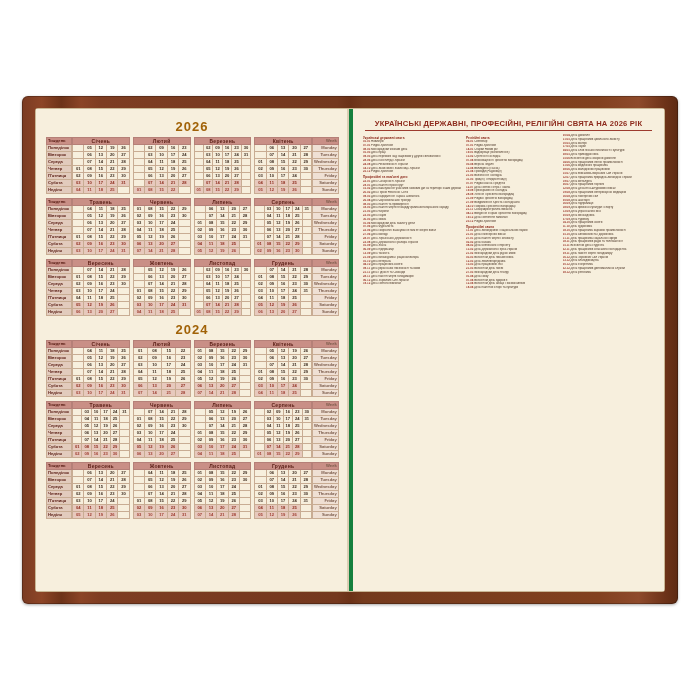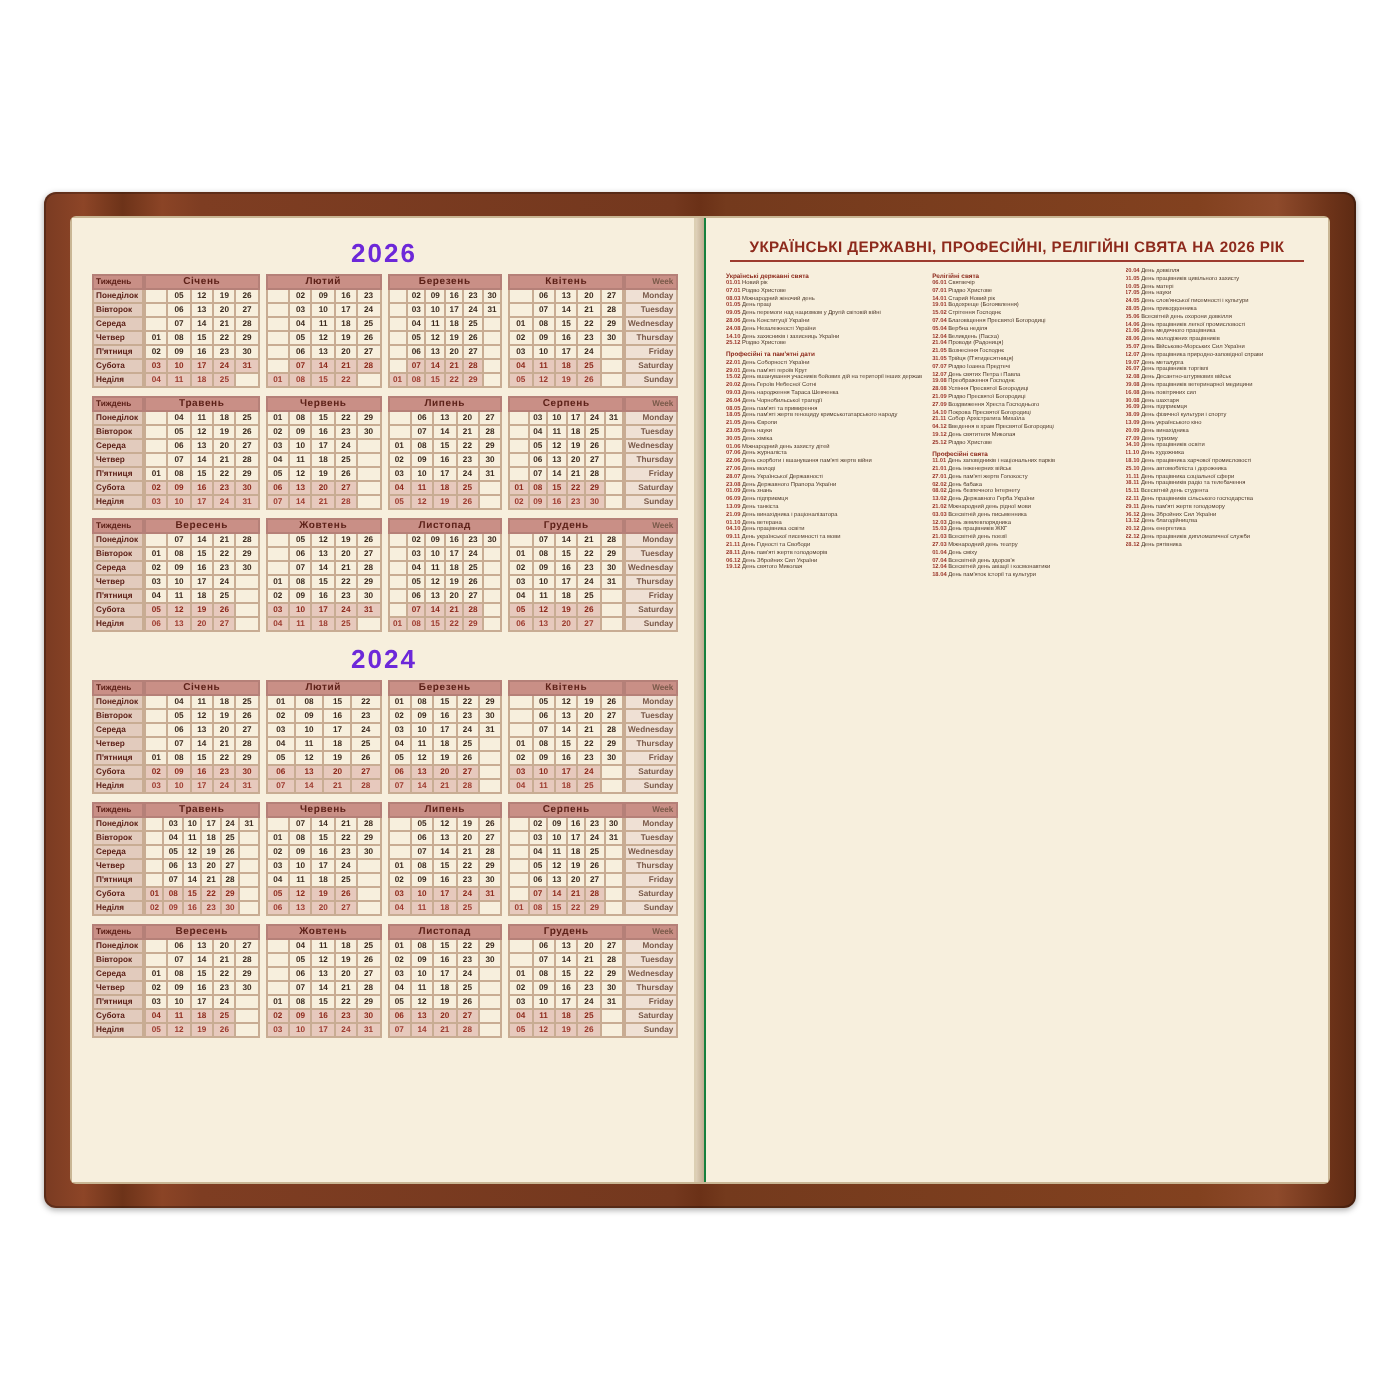--- a/index.html
+++ b/index.html
@@ -25,26 +25,26 @@
     position:absolute;left:14px;top:13px;width:628px;height:482px;
     background:#efe3cd;border-radius:2px;
     box-shadow:0 0 0 1px #c9b694;
   }
   .leafs:before{ 
     content:"";position:absolute;left:310px;top:0;width:14px;height:100%;
     background:linear-gradient(90deg,rgba(120,90,55,0) 0%,rgba(120,90,55,.42) 45%,rgba(120,90,55,.42) 55%,rgba(120,90,55,0) 100%);
   }
   .leaf{position:absolute;top:0;height:100%;background:#f7efdd;}
   .leaf.left{left:0;width:311px;border-right:1px solid #dccfb3;}
-  .leaf.right{right:0;width:311px;border-left:1px solid #15803d;}
+  .leaf.right{right:0;width:311px;border-left:4px solid #15803d;}
 
   
   .cal-wrap{position:absolute;left:10px;top:8px;width:292px;}
   .year-title{
-    text-align:center;font-weight:bold;color:#6d28d9;letter-spacing:1px;
+    text-align:center;font-weight:bold;color:#a16207;letter-spacing:1px;
     font-size:13px;margin:2px 0 3px 0;
   }
   .row-of-months{display:flex;gap:3px;margin-bottom:4px;}
   .month{flex:1;}
   .month table{border-collapse:collapse;width:100%;table-layout:fixed;}
   .month td,.month th{
     font-size:4.1px;line-height:6px;text-align:center;height:6px;padding:0;
     border:.4px solid #c8ac93;color:#3b2a1e;font-weight:bold;
   }
   .month th.mname{

